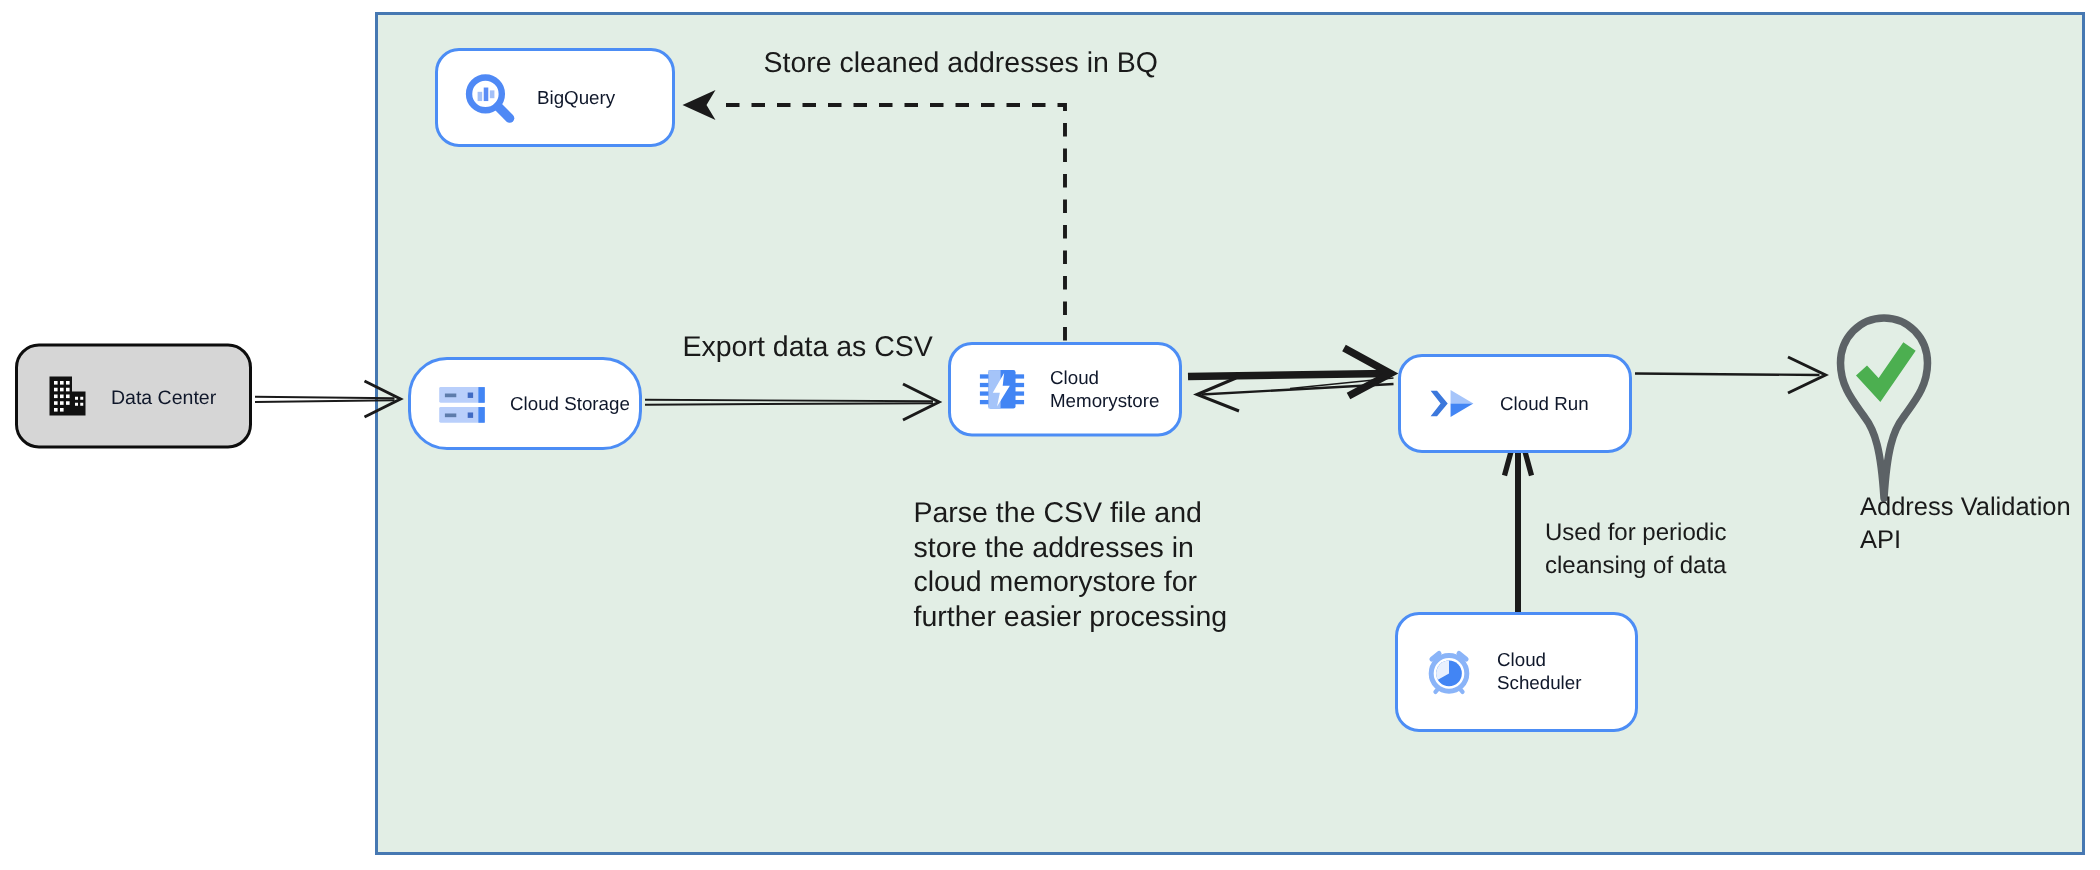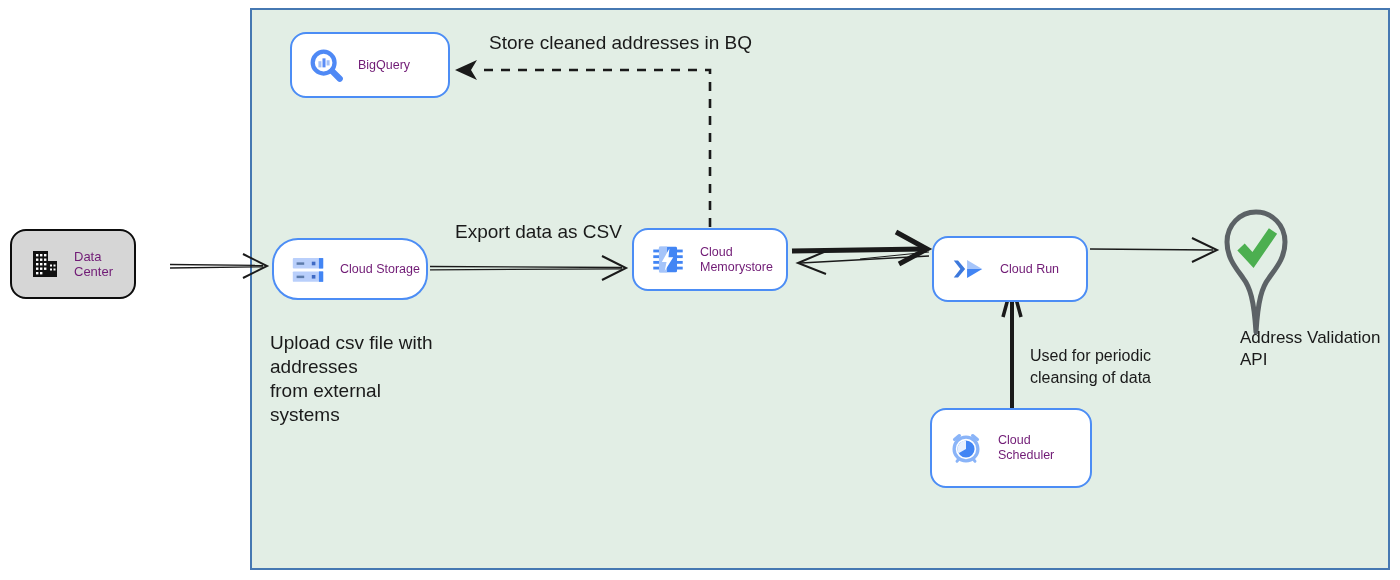--- a/index.html
+++ b/index.html
@@ -12,21 +12,21 @@
     font-family:"Liberation Sans", sans-serif;color:var(--text);overflow:hidden;}
   .stage{position:relative;width:1400px;height:580px;}
   .container-box{position:absolute;left:250px;top:8px;width:1140px;height:562px;
     background:var(--container-fill);border:2.5px solid var(--container-border);}
   svg.edges{position:absolute;left:0;top:0;width:1400px;height:580px;z-index:2;}
   svg.edges line, svg.edges polyline, svg.edges path{stroke:var(--arrow);fill:none;}
   .node{position:absolute;z-index:3;display:flex;align-items:center;gap:13px;
     padding-left:15px;background:var(--node-fill);border:2px solid var(--node-border);
     border-radius:16px;}
   .node .icon{flex:0 0 auto;display:flex;align-items:center;}
-  .node-label{font-size:12.5px;line-height:15px;color:#701a75;white-space:pre-line;}
+  .node-label{font-size:12.5px;line-height:15px;color:#0f172a;white-space:pre-line;}
   .node-datacenter{background:var(--datacenter-fill);border:2px solid var(--datacenter-border);}
   .node-datacenter .node-label{font-size:13px;}
   .annotation{position:absolute;z-index:3;white-space:pre-line;color:var(--text);}
   .ann-lg{font-size:19px;line-height:24px;}
   .ann-md{font-size:16px;line-height:22px;}
   .pin-wrap{position:absolute;left:1222px;top:208px;z-index:3;}
   .address-label{position:absolute;left:1240px;top:327px;width:170px;z-index:3;
     font-size:17px;line-height:22px;white-space:pre-line;}
 </style>
 </head>
@@ -70,21 +70,21 @@
       <line x1="1012" y1="409" x2="1012" y2="289" stroke-width="4"></line>
       <polyline points="1003,317 1012,284 1021,317" stroke-width="3.5"></polyline>
     </g>
 
     <g>
       <path d="M710,227 L710,70 L476,70" stroke-width="2.6" stroke-dasharray="9,8"></path>
       <polygon points="455,70 477,60 471,70 477,80" fill="#1a1a1a" stroke="none"></polygon>
     </g>
   </svg>
 
-  <div class="node node-datacenter" style="left:10px;top:229px;width:126px;height:70px;">
+  <div class="node node-datacenter" style="left:10px;top:229px;width:158px;height:70px;">
     <span class="icon">
       <svg width="34" height="34" viewBox="0 0 34 34">
         <rect x="6" y="4" width="15" height="26" fill="#111"></rect>
         <rect x="21" y="14" width="9" height="16" fill="#111"></rect>
         <g fill="#fff">
           <rect x="9" y="7" width="2.4" height="2.4"></rect>
             <rect x="13" y="7" width="2.4" height="2.4"></rect>
             <rect x="17" y="7" width="2.4" height="2.4"></rect>
           <rect x="9" y="11.5" width="2.4" height="2.4"></rect>
             <rect x="13" y="11.5" width="2.4" height="2.4"></rect>
@@ -186,26 +186,26 @@
 
   <div class="pin-wrap">
     <svg width="68" height="130" viewBox="0 0 68 130">
       <path d="M34,4 C18,4 5,17 5,34 C5,50 14,60 21,70 C28,79 32,92 34,124 C36,92 40,79 47,70 C54,60 63,50 63,34 C63,17 50,4 34,4 Z" fill="none" stroke="#5c6266" stroke-width="5" stroke-linejoin="round"></path>
       <path d="M19,39 L31,52 L51,23" fill="none" stroke="#4caf50" stroke-width="10"></path>
     </svg>
   </div>
   <div class="address-label">Address Validation
 API</div>
 
-  <div class="annotation ann-lg" style="left:489px;top:31px;">Store cleaned addresses in BQ</div>
+  <div class="annotation ann-lg" style="left:509px;top:31px;">Store cleaned addresses in BQ</div>
 
   <div class="annotation ann-lg" style="left:455px;top:220px;">Export data as CSV</div>
 
-  <div class="annotation ann-lg" style="left:270px;top:331px;">Upload csv file with
-addresses
-from external
-systems</div>
-
+
+  <div class="annotation ann-lg" style="left:609px;top:331px;line-height:23px;">Parse the CSV file and
+store the addresses in
+cloud  memorystore for
+further easier processing</div>
 
   <div class="annotation ann-md" style="left:1030px;top:345px;">Used for periodic
 cleansing of data</div>
 
 </div>
 
 </body></html>

